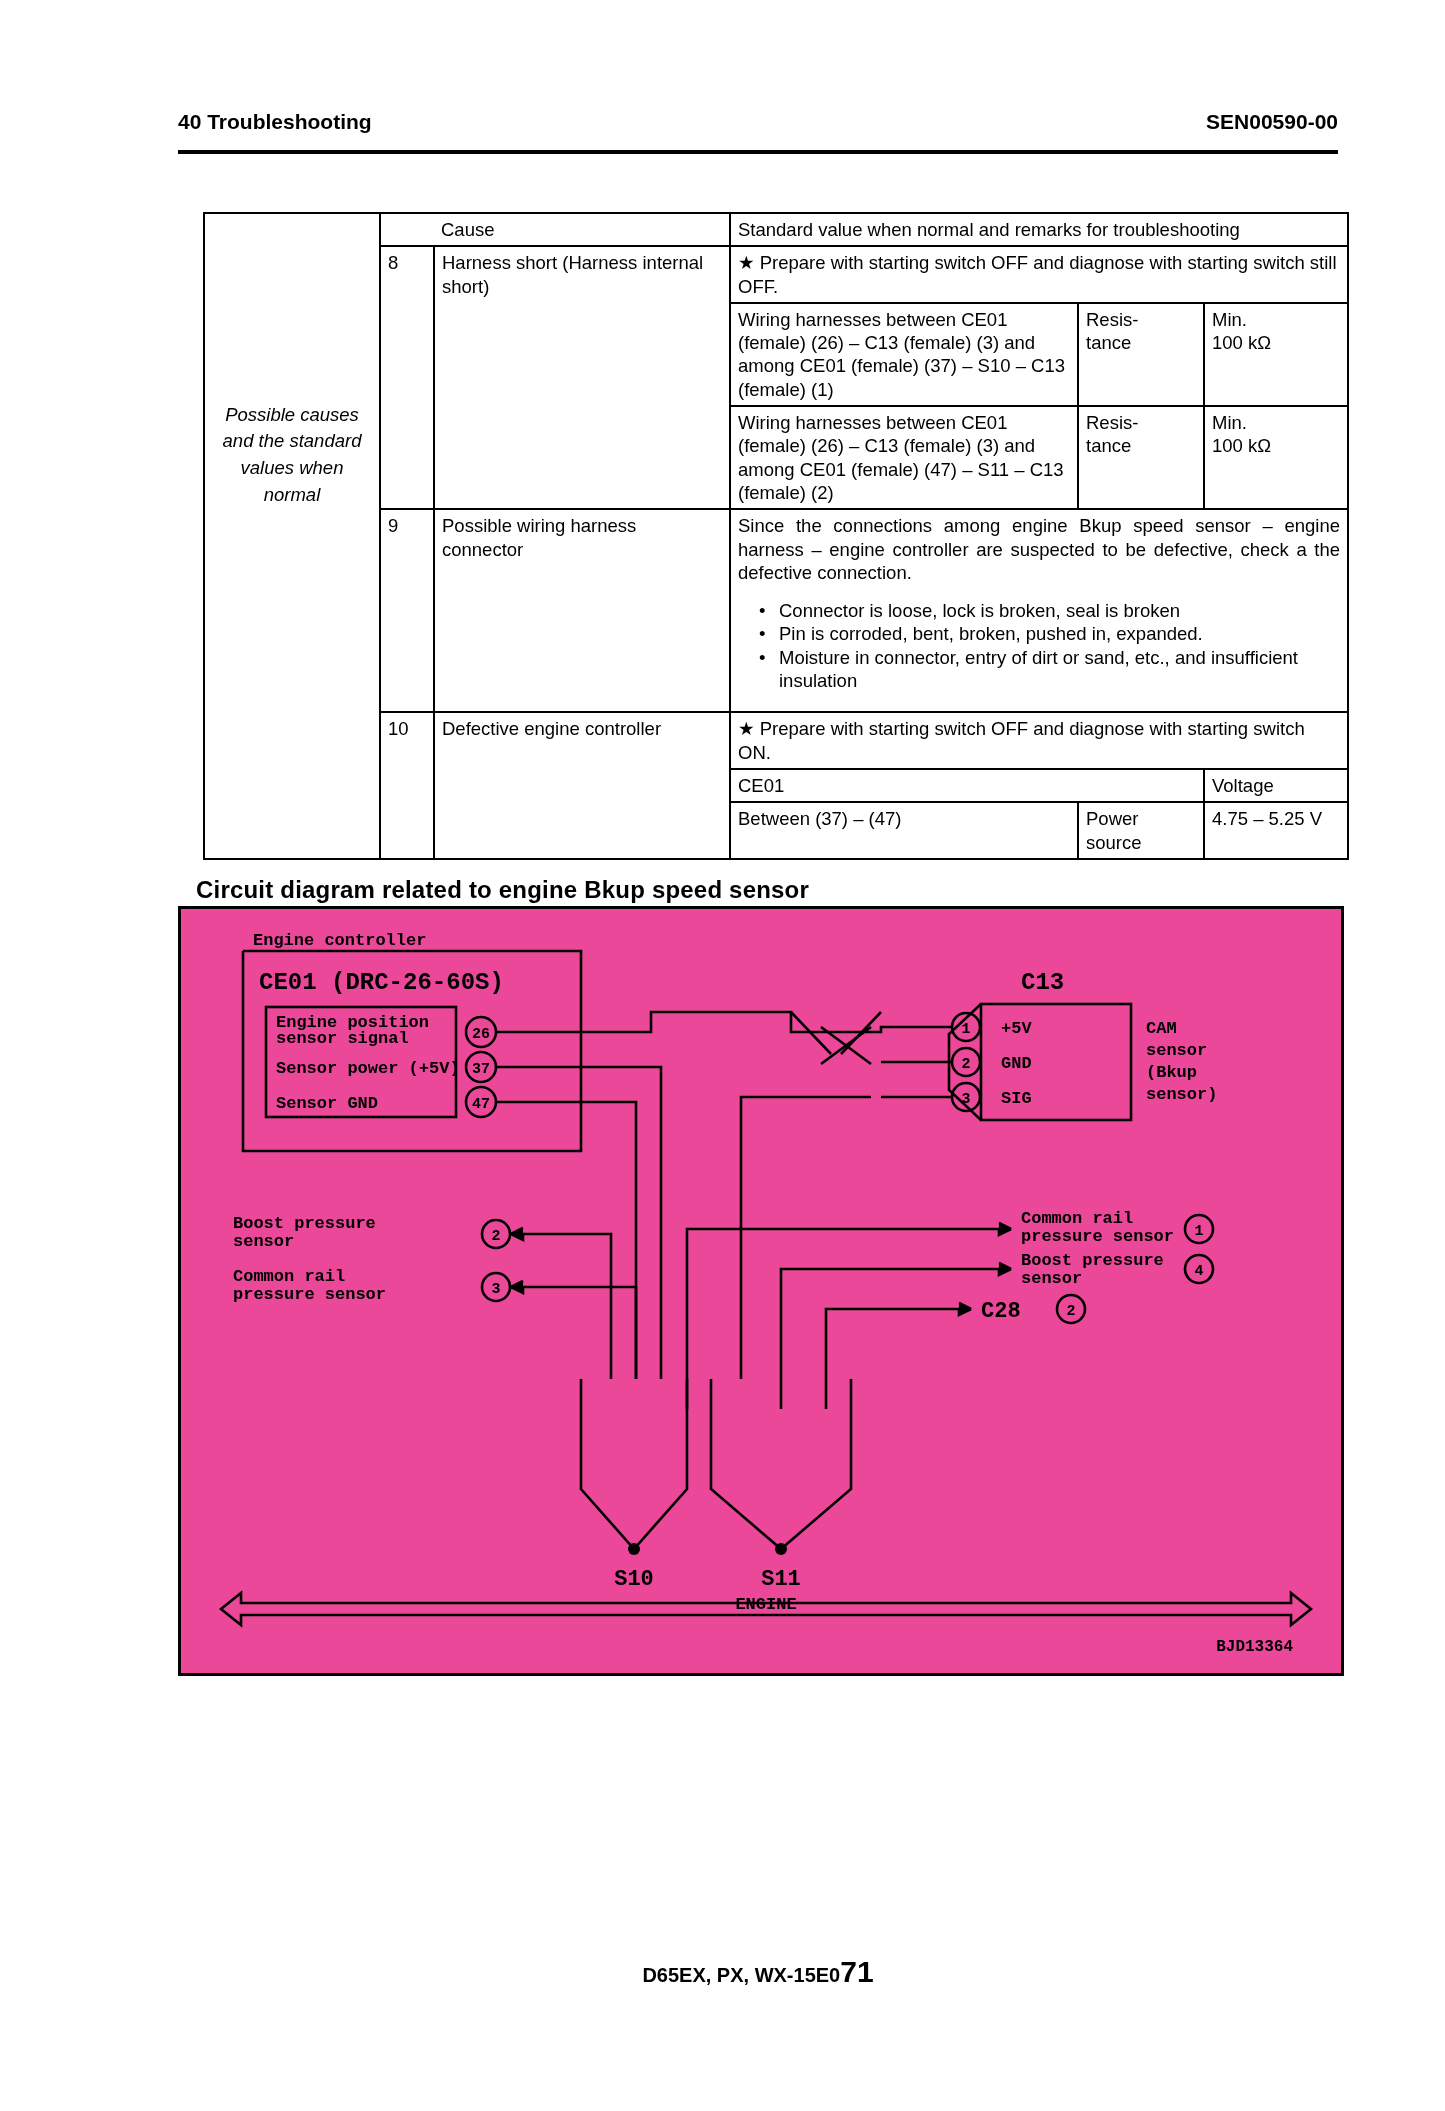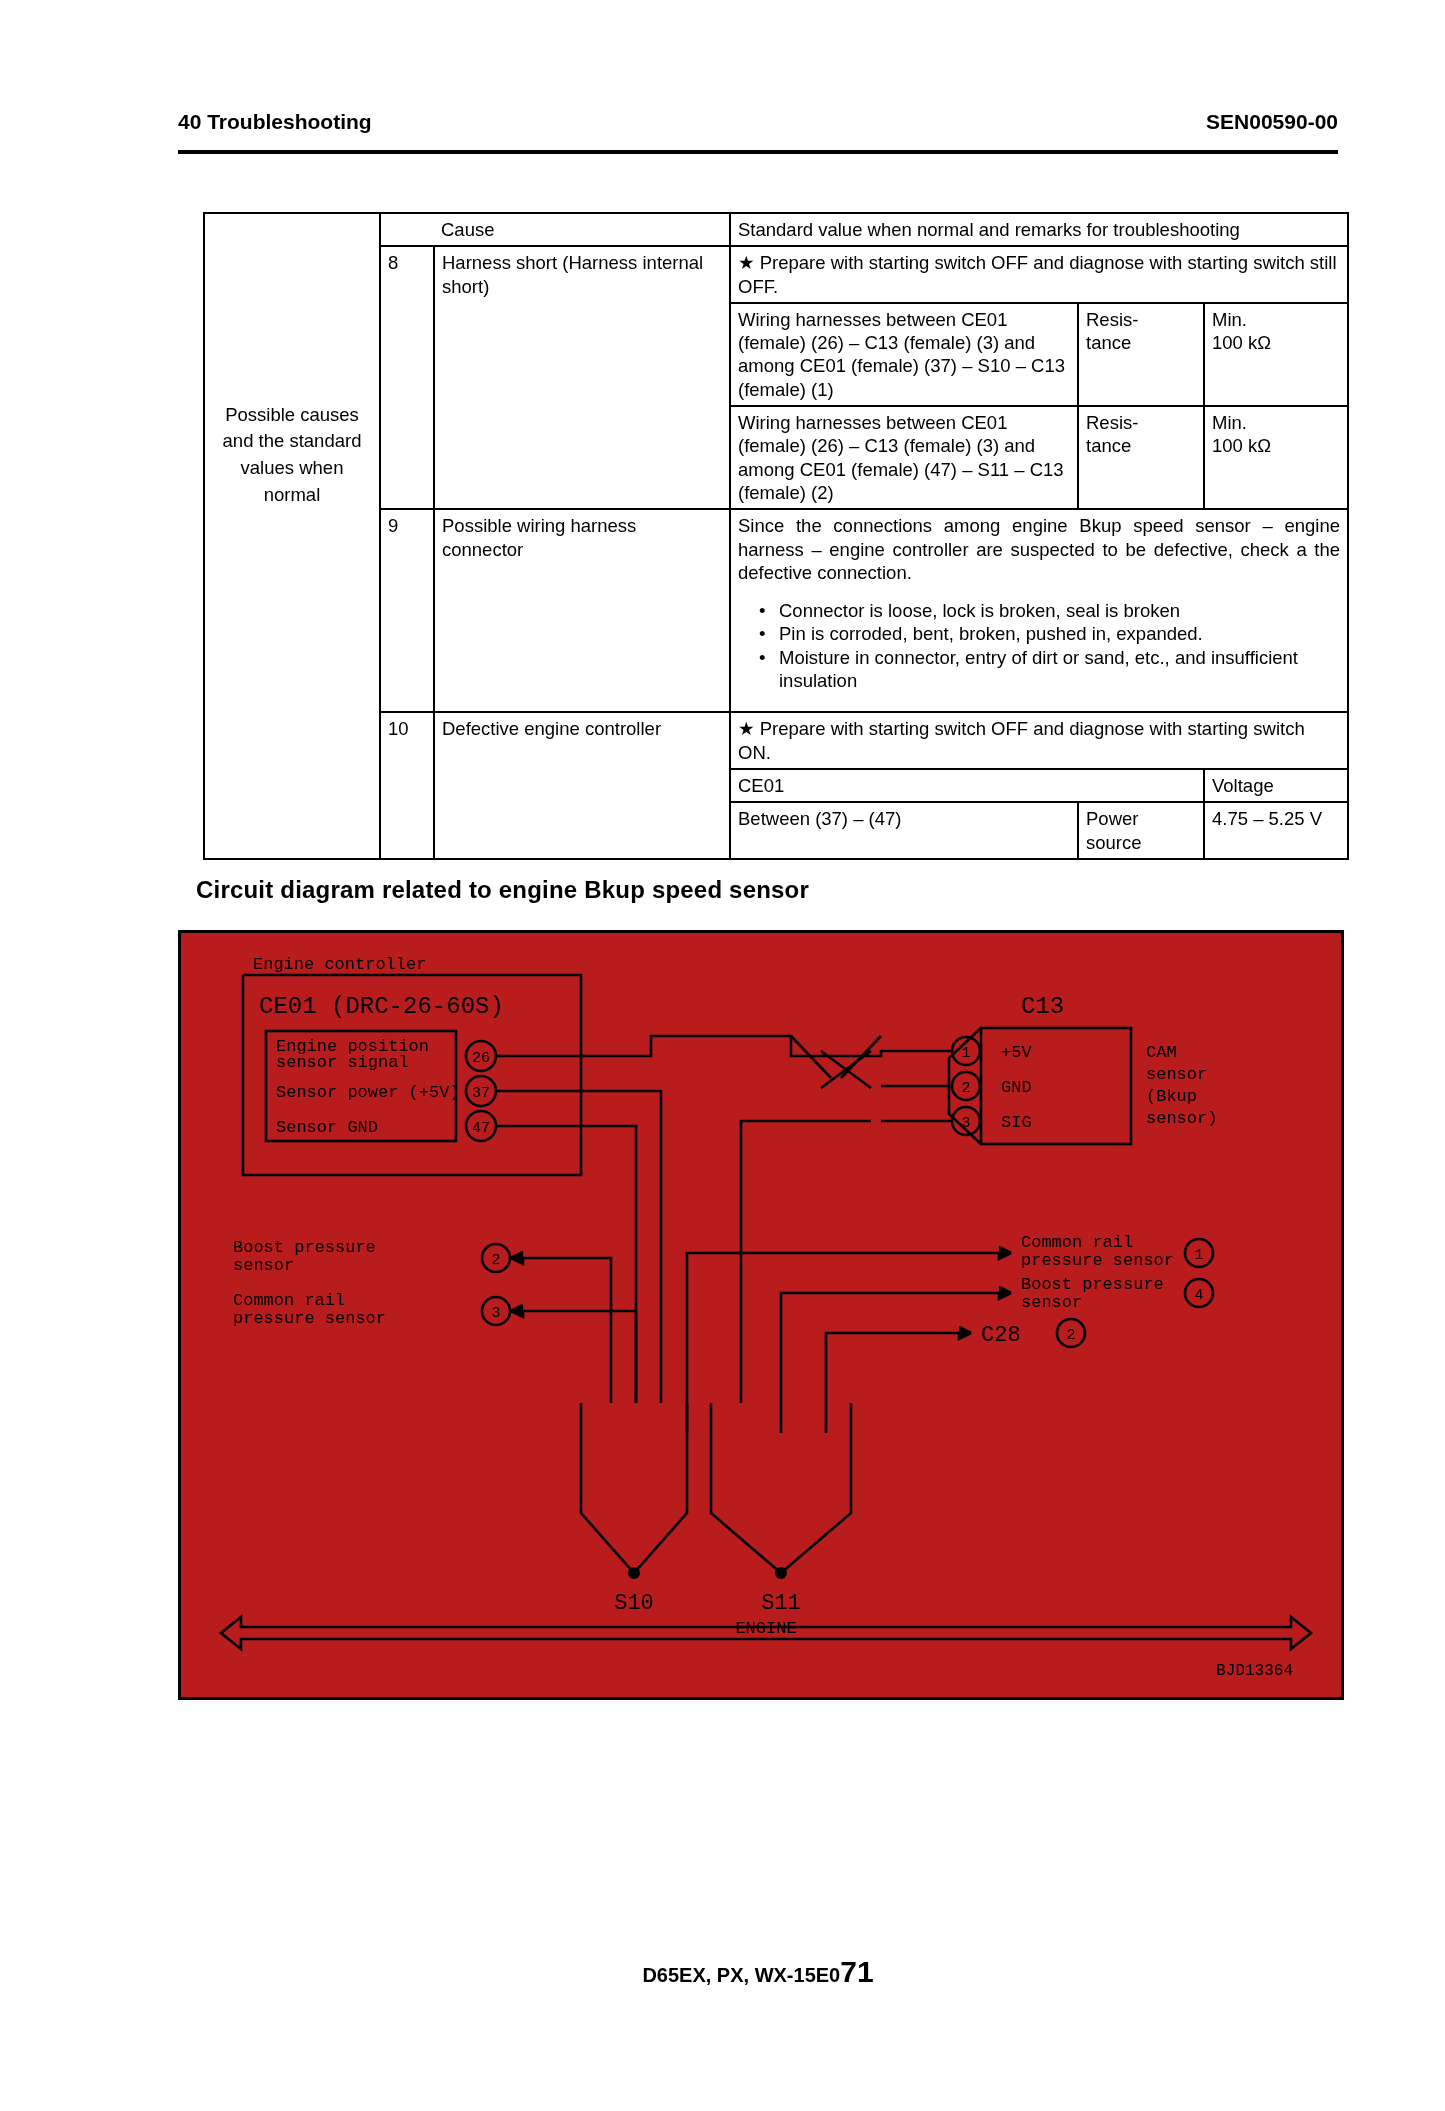--- a/index.html
+++ b/index.html
@@ -70,20 +70,21 @@
   .justify { text-align: justify; text-align-last: left; }
 
   .col-left   { width: 160px; }
   .col-num    { width: 38px;  }
   .col-cause  { width: 280px; }
 
   .possible-label {
     text-align: center;
     vertical-align: middle;
     line-height: 1.45;
+    font-style: italic;
   }
   .starline {
     padding: 5px 7px 6px 7px;
   }
   .bullets {
     margin: 15px;
     padding-left: 26px;
     list-style: none;
   }
   .bullets li {
@@ -104,25 +105,26 @@
     top: 876px;
     font-size: 24px;
     font-weight: bold;
     letter-spacing: .2px;
   }
 
   
   .diagram {
     position: absolute;
     left: 178px;
-    top: 930px;
+    top: 906px;
     width: 1160px;
     height: 764px;
     border: 3px solid #000;
-    background: #b91c1c;
+    background: #ec4899;
+    font-weight: bold;
   }
   .diagram svg { display: block; }
 
   
   .footer {
     position: absolute;
     left: 178px;
     top: 1955px;
     width: 1160px;
     display: flex;

